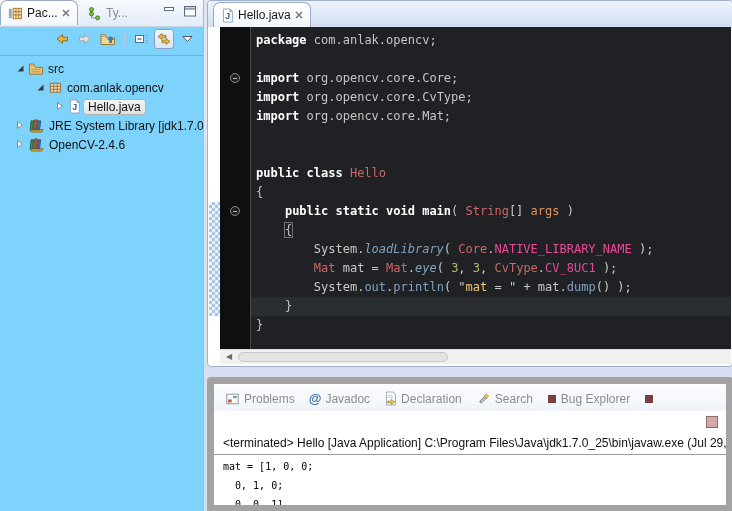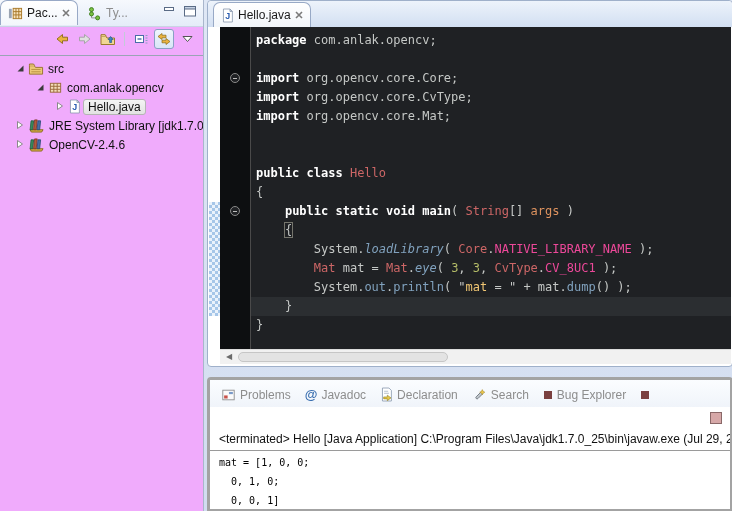--- a/index.html
+++ b/index.html
@@ -7,21 +7,21 @@
     width:732px;height:511px;overflow:hidden;position:relative;
     background:linear-gradient(#dfe7f5,#d2ddf0);
     font-family:"Liberation Sans",sans-serif;font-size:12px;color:#222;
   }
   .icn{display:inline-block;vertical-align:middle;line-height:0;}
   .icn svg{display:inline-block;}
 
   
   .left-panel{
     position:absolute;left:0;top:0;width:204px;height:512px;
-    background:#f0abfc;border-right:1px solid #a9b6cc;box-sizing:border-box;
+    background:#7dd3fc;border-right:1px solid #a9b6cc;box-sizing:border-box;
   }
   .lp-tabbar{
     position:absolute;left:0;top:0;right:0;height:26px;
     background:linear-gradient(#f6f9fd,#e4ecf8);
     border-bottom:1px solid #c9d4e4;
   }
   .tab{
     display:inline-flex;align-items:center;gap:4px;height:25px;
     padding:0 7px;box-sizing:border-box;white-space:nowrap;cursor:default;
   }
@@ -106,21 +106,21 @@
     color:#6a6a6a;font-size:8px;line-height:11px;text-align:center;
   }
   .hs-thumb{
     position:absolute;left:18px;top:1.5px;width:210px;height:10px;
     background:#e3e3e3;border:1px solid #c6c6c6;border-radius:5px;box-sizing:border-box;
   }
 
   
   .bottom-panel{
     position:absolute;left:207px;top:377px;width:526px;height:135px;
-    background:#fff;border:3px solid #a3a3a3;border-radius:4px 4px 0 0;box-sizing:border-box;
+    background:#fff;border:7px solid #a3a3a3;border-radius:4px 4px 0 0;box-sizing:border-box;
   }
   .bp-tabbar{
     position:absolute;left:0;top:0;right:0;height:27px;
     background:linear-gradient(#fbfdff,#f0f4fa);
     display:flex;align-items:flex-end;padding-left:4px;
   }
   .bp-tabbar .tab{font-size:12px;}
   .bp-tabbar .tab .tlabel{color:#8d8d8d;}
   .bp-tabbar .tab.active .tlabel{color:#111;}
   .bp-toolbar{position:absolute;right:8px;top:32px;height:16px;display:flex;gap:4px;}

